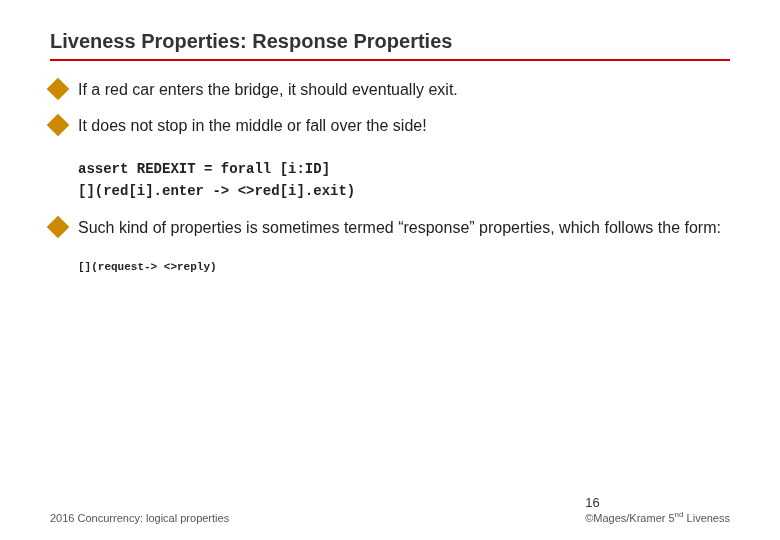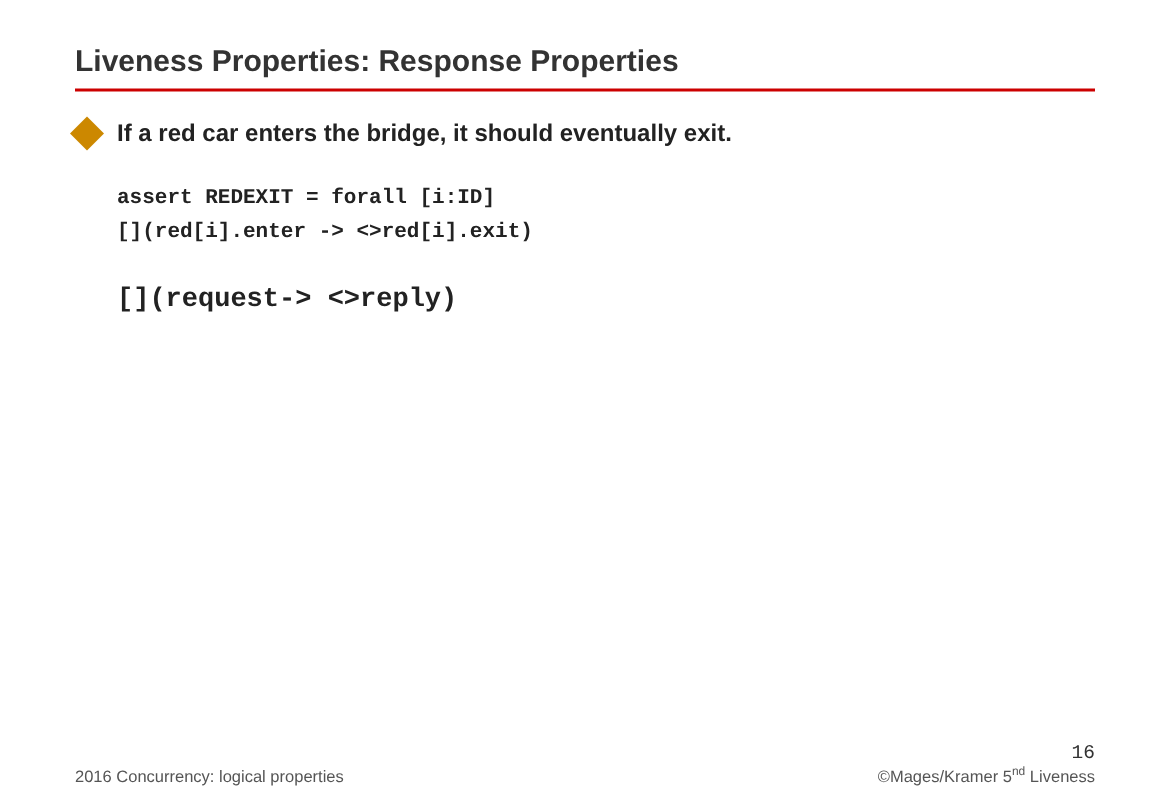--- a/index.html
+++ b/index.html
@@ -50,35 +50,34 @@
       background: #cc8800;
       transform: rotate(45deg);
       margin-top: 2px;
       margin-right: 12px;
     }
 
     .bullet-text {
       font-size: 16px;
       color: #222;
       line-height: 1.4;
-      font-weight: bold;
     }
 
     .code-block {
       font-family: 'Courier New', Courier, monospace;
       font-size: 14px;
       color: #222;
       margin: 6px 0 14px 28px;
       line-height: 1.6;
       font-weight: bold;
     }
 
     .code-bold {
       font-family: 'Courier New', Courier, monospace;
-      font-size: 18px;
+      font-size: 11px;
       font-weight: bold;
       color: #222;
       margin: 6px 0 14px 28px;
       line-height: 1.6;
     }
 
     .footer {
       position: absolute;
       bottom: 16px;
       left: 50px;
@@ -86,22 +85,21 @@
       display: flex;
       justify-content: space-between;
       align-items: flex-end;
       font-size: 11px;
       color: #555;
     }
 
     .page-number {
       font-size: 13px;
       color: #333;
-      text-align: right;
-      font-family: Liberation Mono, monospace;
+      text-align: left;
     }
 
     .footer-right {
       text-align: right;
     }
 
     sup {
       font-size: 8px;
     }
   </style>
@@ -111,26 +109,34 @@
 <div class="slide">
 
   <div class="title">Liveness Properties: Response Properties</div>
   <div class="title-underline"></div>
 
   <div class="bullet-item">
     <div class="diamond"></div>
     <span class="bullet-text">If a red car enters the bridge, it should eventually exit.</span>
   </div>
 
+  <div class="bullet-item">
+    <div class="diamond"></div>
+    <span class="bullet-text">It does not stop in the middle or fall over the side!</span>
+  </div>
 
   <div class="code-block">
     <span>assert REDEXIT = forall [i:ID]</span><br>
     <span>        [](red[i].enter -&gt; &lt;&gt;red[i].exit)</span>
   </div>
 
+  <div class="bullet-item">
+    <div class="diamond"></div>
+    <span class="bullet-text">Such kind of properties is sometimes termed “response” properties, which follows the form:</span>
+  </div>
 
   <div class="code-bold">
     <span>[](request-&gt; &lt;&gt;reply)</span>
   </div>
 
 
   <div class="footer">
     <span>2016 Concurrency: logical properties</span>
     <div class="footer-right">
       <div class="page-number">16</div>

